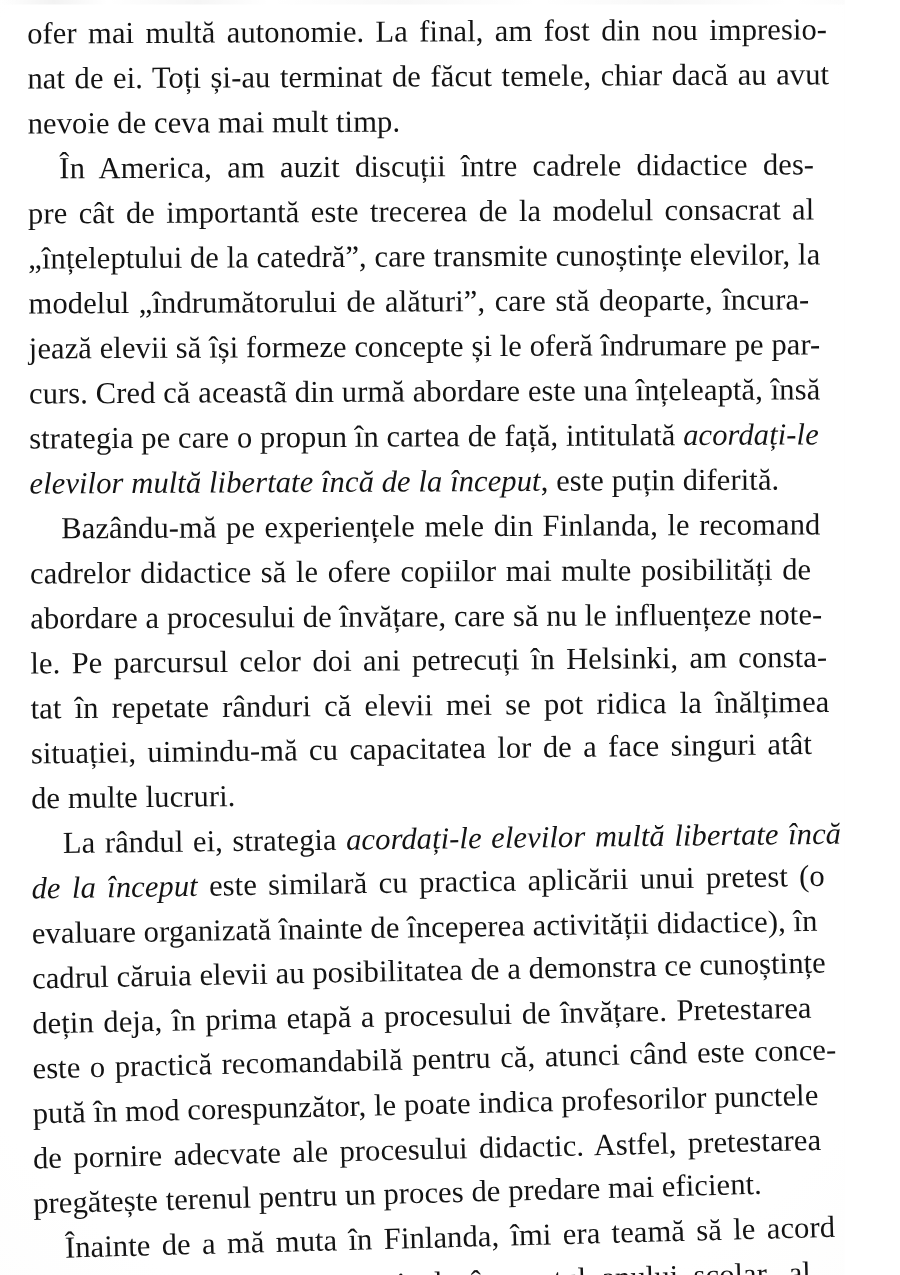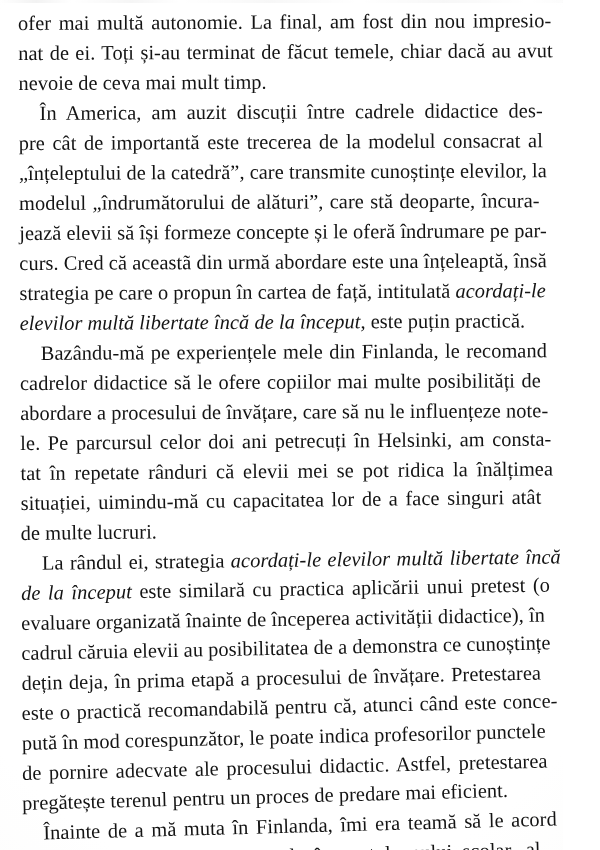--- a/index.html
+++ b/index.html
@@ -98,21 +98,21 @@
     <span class="line j1"><span>nat de ei. Toți și-au terminat de făcut temele, chiar dacă au avut</span></span>
     <span class="line j0"><span>nevoie de ceva mai mult timp.</span></span>
 
     <span class="line j4 indent"><span>În America, am auzit discuții între cadrele didactice des-</span></span>
     <span class="line j2"><span>pre cât de importantă este trecerea de la modelul consacrat al</span></span>
     <span class="line j0"><span>„înțeleptului de la catedră”, care transmite cunoștințe elevilor, la</span></span>
     <span class="line j1"><span>modelul „îndrumătorului de alături”, care stă deoparte, încura-</span></span>
     <span class="line j0"><span>jează elevii să își formeze concepte și le oferă îndrumare pe par-</span></span>
     <span class="line j0"><span>curs. Cred că aceastã din urmă abordare este una înțeleaptă, însă</span></span>
     <span class="line j0"><span>strategia pe care o propun în cartea de față, intitulată </span><span class="it">acordați-le</span></span>
-    <span class="line j0"><span class="it">elevilor multă libertate încă de la început</span><span>, este puțin practică.</span></span>
+    <span class="line j0"><span class="it">elevilor multă libertate încă de la început</span><span>, este puțin diferită.</span></span>
 
     <span class="line j1 indent"><span>Bazându-mă pe experiențele mele din Finlanda, le recomand</span></span>
     <span class="line j1"><span>cadrelor didactice să le ofere copiilor mai multe posibilități de</span></span>
     <span class="line j0"><span>abordare a procesului de învățare, care să nu le influențeze note-</span></span>
     <span class="line j2 warp1"><span>le. Pe parcursul celor doi ani petrecuți în Helsinki, am consta-</span></span>
     <span class="line j3 warp1"><span>tat în repetate rânduri că elevii mei se pot ridica la înălțimea</span></span>
     <span class="line j2 warp2"><span>situației, uimindu-mă cu capacitatea lor de a face singuri atât</span></span>
     <span class="line j0 warp2"><span>de multe lucruri.</span></span>
 
     <span class="line j1 indent warp2"><span>La rândul ei, strategia </span><span class="it">acordați-le elevilor multă libertate încă</span></span>

